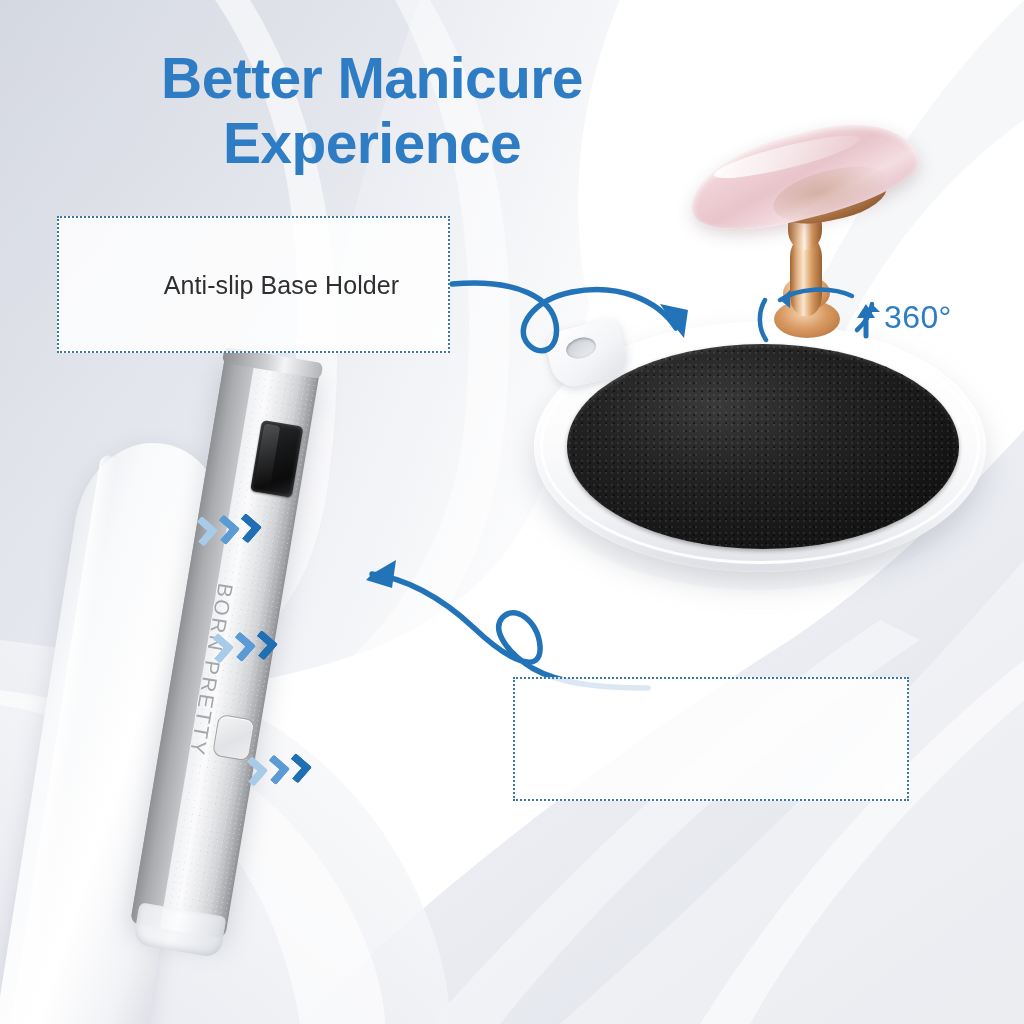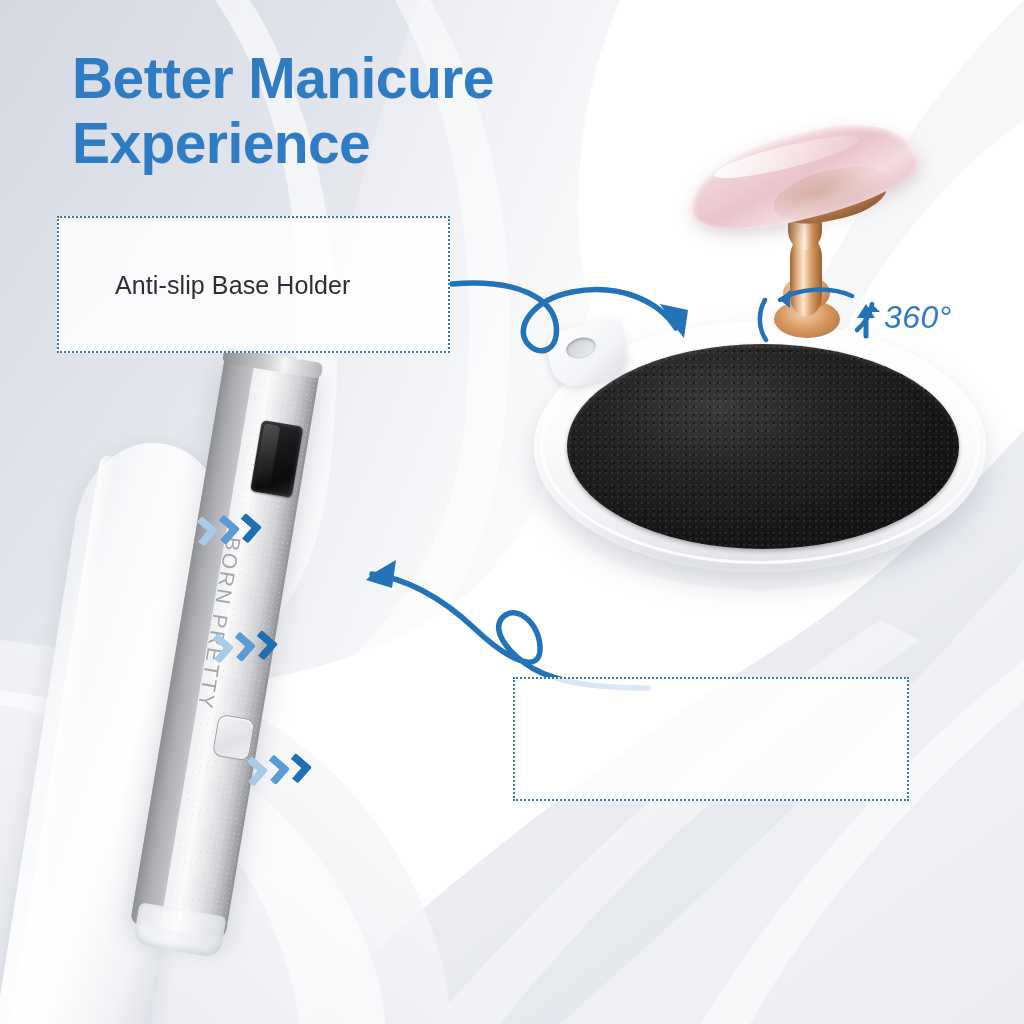--- a/index.html
+++ b/index.html
@@ -5,21 +5,21 @@
   * { margin:0; padding:0; box-sizing:border-box; }
   html,body{ width:1024px; height:1024px; }
   body{
     font-family:"Liberation Sans", sans-serif;
     background:#ffffff;
     overflow:hidden;
     position:relative;
   }
   #stage{
     position:absolute; left:0; top:0; width:1024px; height:1024px;
-    overflow:hidden; background:#ffffff;
+    overflow:hidden; background:#ffffff;text-align:center;
   }
 
   
   .bg-layer{ position:absolute; left:0; top:0; width:1024px; height:1024px; pointer-events:none; }
 
   
   #headline{
     position:absolute; left:72px; top:46px; width:600px;
     font-size:57px; line-height:1.14; font-weight:bold;
     color:#2E7CC4; letter-spacing:-0.6px;
@@ -36,21 +36,21 @@
     font-size:25px; line-height:1.52;
     letter-spacing:0.1px;
   }
   #callout-1{ left:57px; top:216px; width:393px; height:137px; padding:0 0 0 56px;gap:10px; }
   #callout-2{ left:513px; top:677px; width:396px; height:124px; padding:0 0 0 46px; }
   .callout .line{ display:block; }
 
   
   #rot-label{
     position:absolute; left:884px; top:299px;
-    font-size:32px; color:#2E7CC4; font-weight:normal; letter-spacing:0.4px;font-style:italic;
+    font-size:32px; color:#2E7CC4; font-weight:normal; letter-spacing:0.4px;
   }
 
   
   .ph{ position:absolute; }
 
   
   #nailfile{
     left:40px; top:440px; width:150px; height:620px;
     background:linear-gradient(100deg,#e9eaee 0%,#f8f9fb 22%,#ffffff 55%,#f2f3f6 82%,#dcdee4 100%);
     border-radius:74px 74px 10px 10px / 90px 90px 10px 10px;

